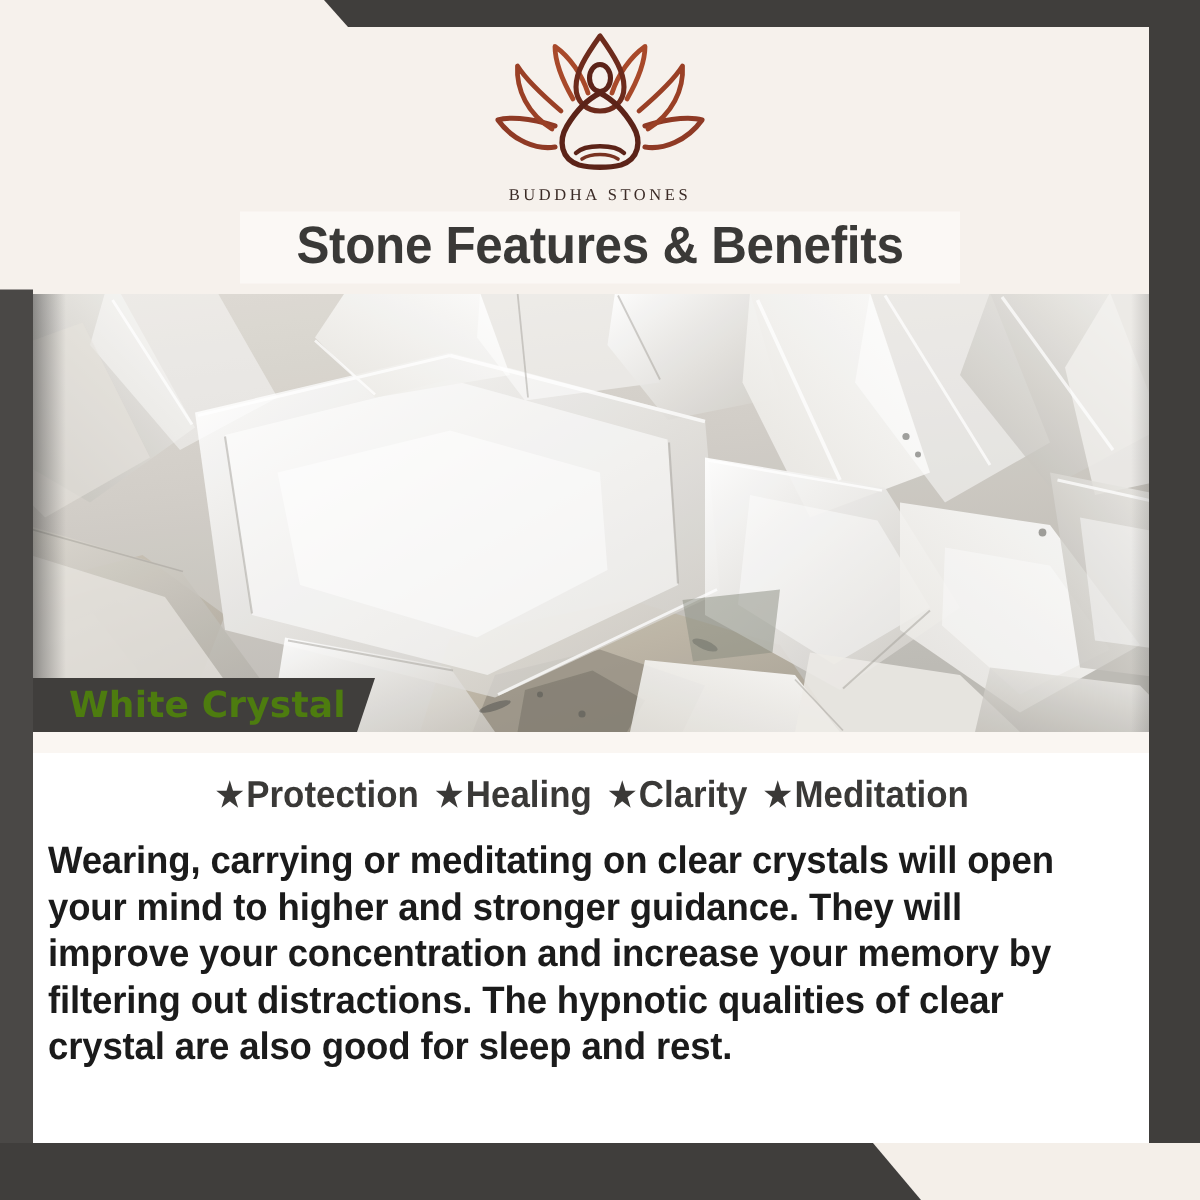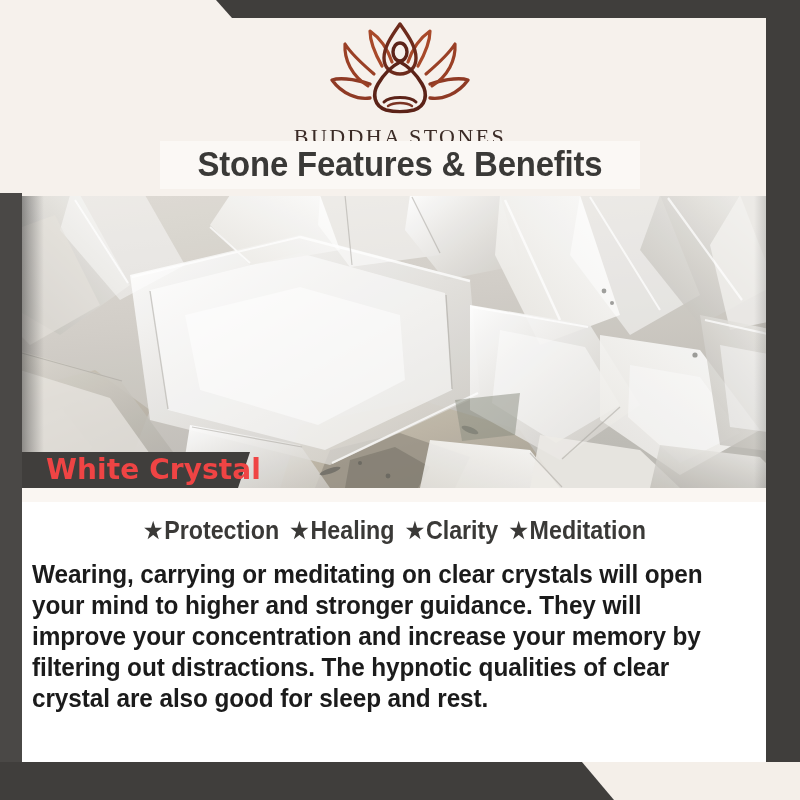--- a/index.html
+++ b/index.html
@@ -98,21 +98,21 @@
     z-index: 4;
   }
   .logo-mark {
     display: block;
     margin: 0 auto;
   }
   .logo-word {
     display: block;
     margin-top: 2px;
     font-family: "Liberation Serif", serif;
-    font-size: 22px;
+    font-size: 11px;
     letter-spacing: 2.4px;
     color: #3b2b26;
     text-align: center;
   }
 
   .title-plate {
     position: absolute;
     top: 141px;
     left: 160px;
     width: 480px;
@@ -181,22 +181,22 @@
     background: #403e3c;
     z-index: 7;
     clip-path: polygon(0 0, 228px 0, 216px 36px, 0 36px);
   }
   .stone-label-text {
     position: absolute;
     top: 455px;
     left: 46px;
     font-family: "DejaVu Sans", sans-serif;
     font-weight: bold;
-    font-size: 28px;
-    color: #ef4444;
+    font-size: 24px;
+    color: #4d7c0f;
     letter-spacing: 0.1px;
     line-height: 30px;
     z-index: 8;
   }
 
   
   .content {
     position: absolute;
     top: 488px;
     left: 22px;

